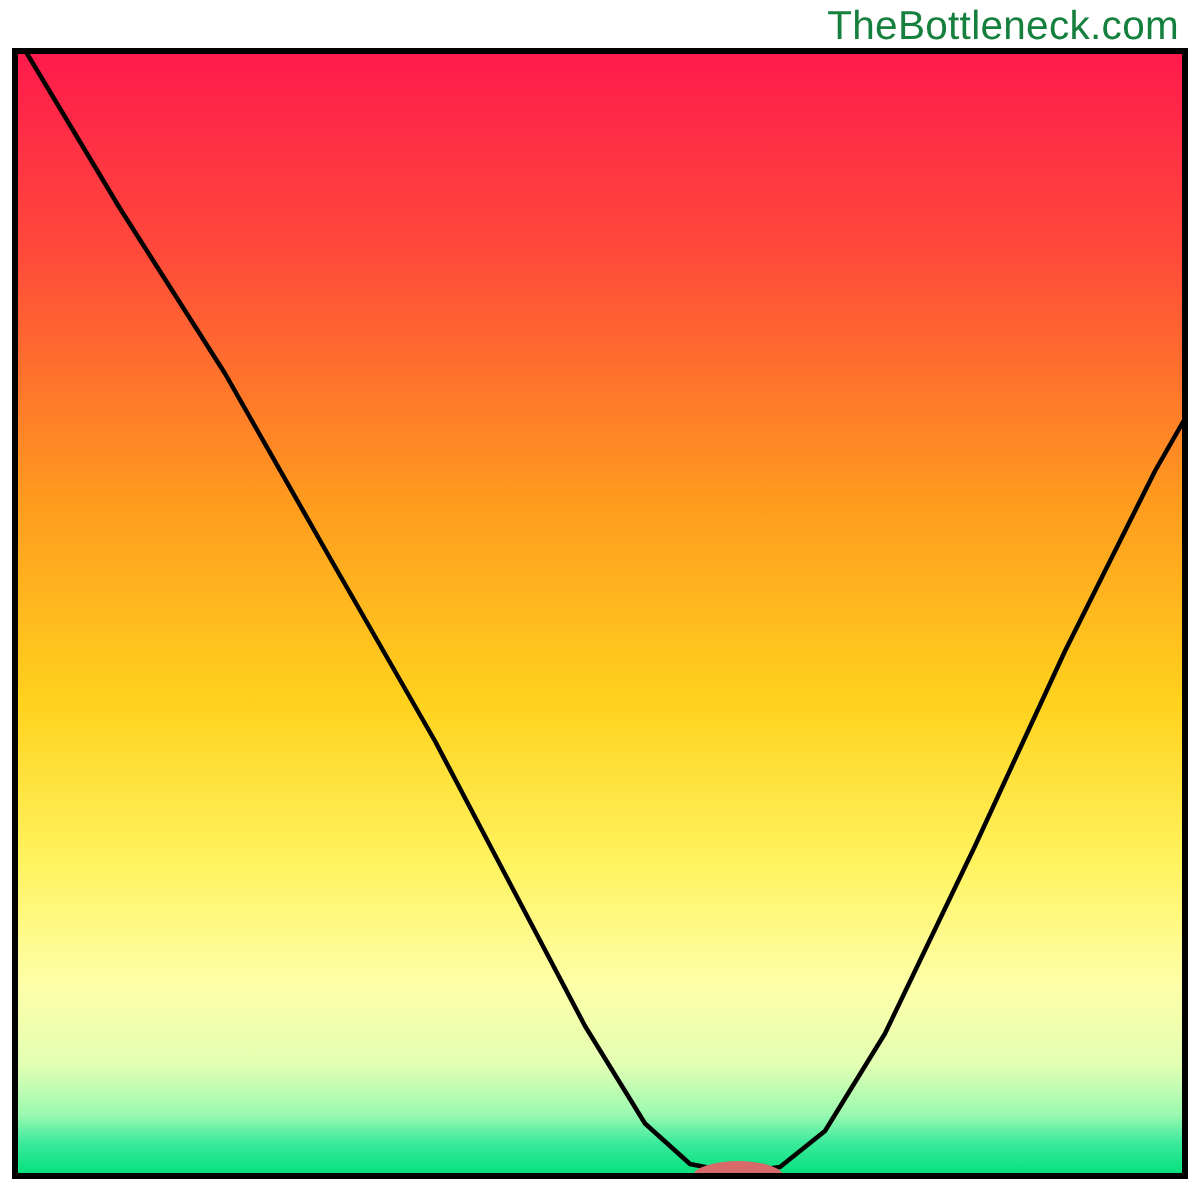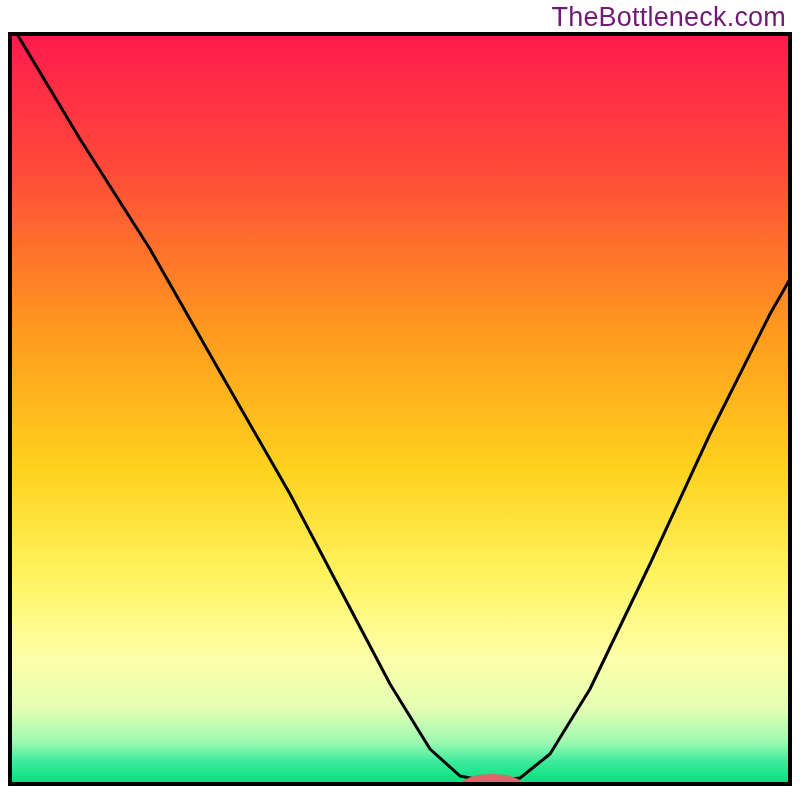--- a/index.html
+++ b/index.html
@@ -15,21 +15,21 @@
     width: 800px;
     height: 800px;
   }
   .watermark {
     position: absolute;
     top: 2px;
     right: 14px;
     font-family: Arial, Helvetica, sans-serif;
     font-size: 27px;
     font-weight: 500;
-    color: #701a75;
+    color: #15803d;
     letter-spacing: 0.2px;
   }
   svg {
     position: absolute;
     top: 0;
     left: 0;
   }
 </style>
 </head>
 <body>

